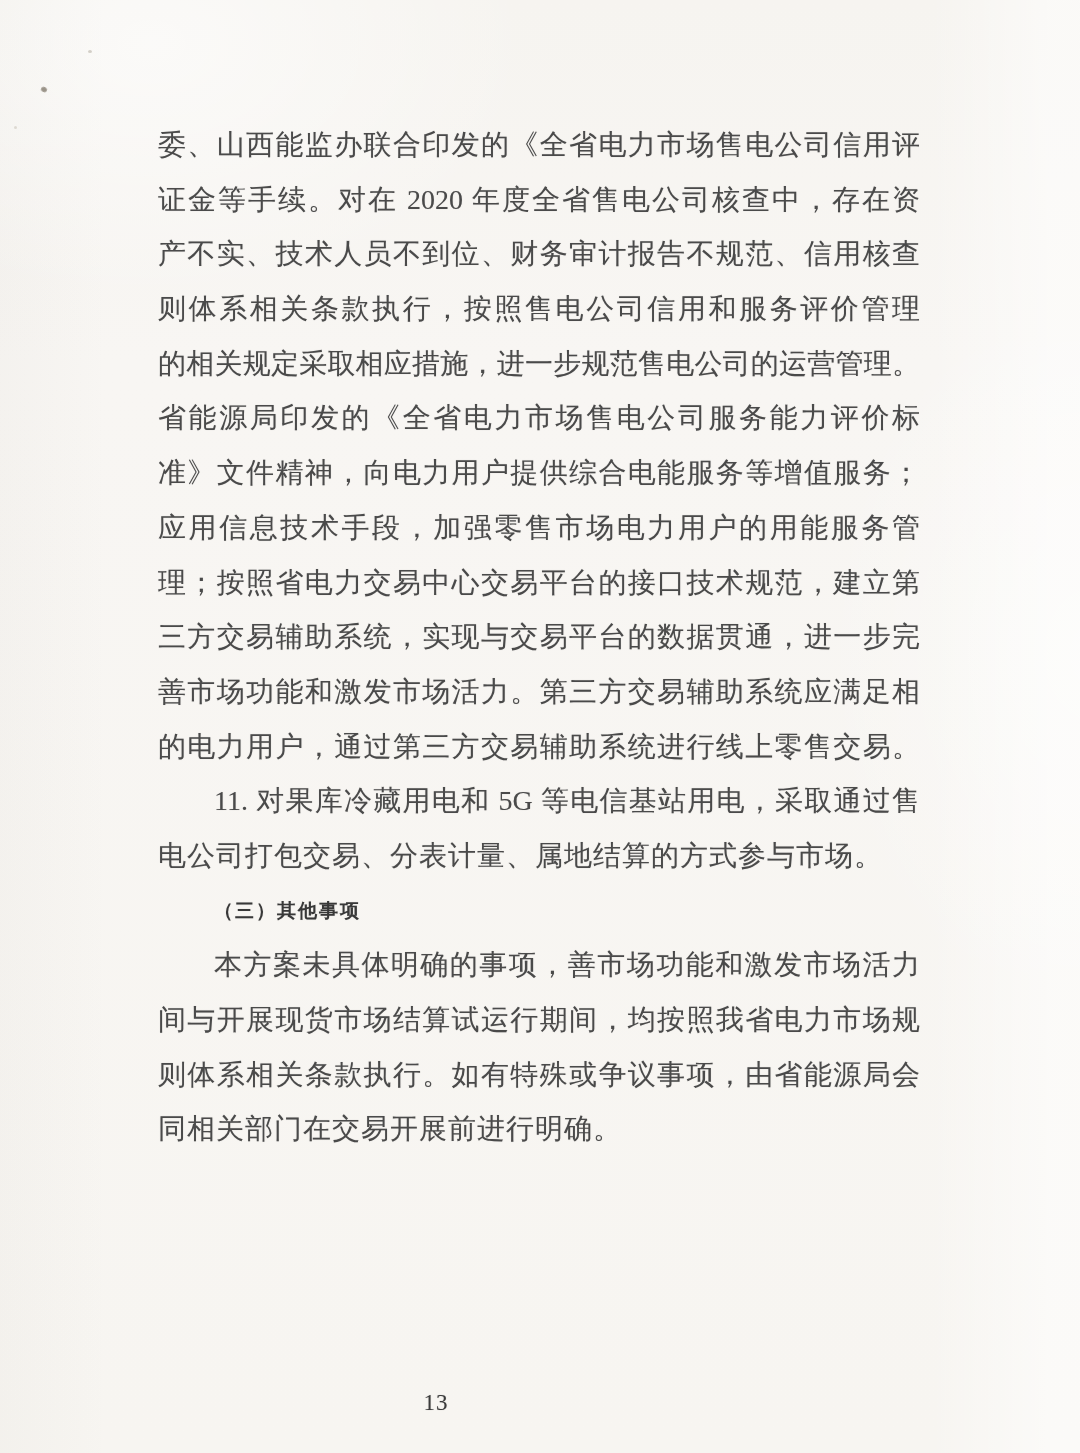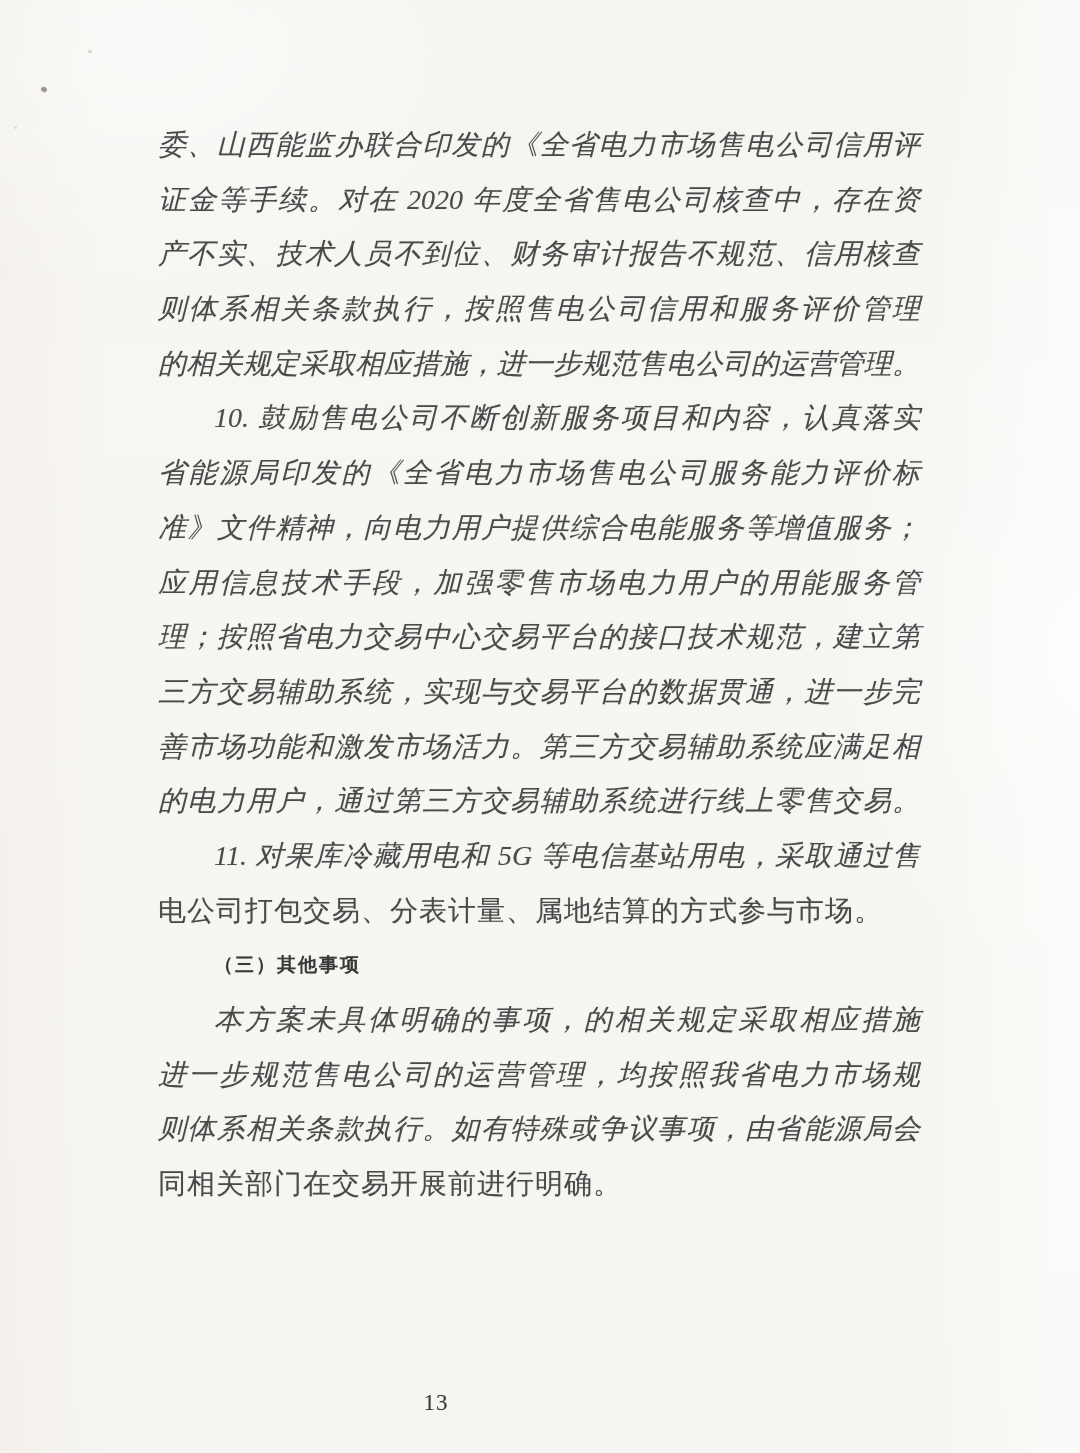--- a/index.html
+++ b/index.html
@@ -34,21 +34,20 @@
     letter-spacing:1px;
     white-space:nowrap;
     text-shadow:0 0 1px rgba(74,74,74,.25);
   }
   .line.justify{
     letter-spacing:0;
     white-space:normal;
     text-align:justify;
     text-align-last:justify;
     text-justify:inter-character;
-    font-style:italic;
   }
   .line.indent{ text-indent:56px; }
   .line.bold{
     font-weight:600;
     font-size:19px;
     color:var(--heading);
     letter-spacing:2px;
   }
   .pagenum{
     position:absolute;
@@ -71,31 +70,30 @@
   <div class="speck s1"></div>
   <div class="speck s2"></div>
   <div class="speck s3"></div>
 
   <div class="textblock">
       <div class="line justify">委、山西能监办联合印发的《全省电力市场售电公司信用评</div>
       <div class="line justify">证金等手续。对在 2020 年度全省售电公司核查中，存在资</div>
       <div class="line justify">产不实、技术人员不到位、财务审计报告不规范、信用核查</div>
       <div class="line justify">则体系相关条款执行，按照售电公司信用和服务评价管理</div>
       <div class="line justify">的相关规定采取相应措施，进一步规范售电公司的运营管理。</div>
-      <div class="line indent justify">10. 鼓励售电公司不断创新服务项目和内容，认真落实</div>
       <div class="line justify">省能源局印发的《全省电力市场售电公司服务能力评价标</div>
       <div class="line justify">准》文件精神，向电力用户提供综合电能服务等增值服务；</div>
       <div class="line justify">应用信息技术手段，加强零售市场电力用户的用能服务管</div>
       <div class="line justify">理；按照省电力交易中心交易平台的接口技术规范，建立第</div>
       <div class="line justify">三方交易辅助系统，实现与交易平台的数据贯通，进一步完</div>
       <div class="line justify">善市场功能和激发市场活力。第三方交易辅助系统应满足相</div>
       <div class="line justify">的电力用户，通过第三方交易辅助系统进行线上零售交易。</div>
       <div class="line indent justify">11. 对果库冷藏用电和 5G 等电信基站用电，采取通过售</div>
       <div class="line">电公司打包交易、分表计量、属地结算的方式参与市场。</div>
       <div class="line indent bold">（三）其他事项</div>
-      <div class="line indent justify">本方案未具体明确的事项，的相关规定采取相应措施</div>
-      <div class="line justify">进一步规范售电公司的运营管理，均按照我省电力市场规</div>
+      <div class="line indent justify">本方案未具体明确的事项，善市场功能和激发市场活力</div>
+      <div class="line justify">间与开展现货市场结算试运行期间，均按照我省电力市场规</div>
       <div class="line justify">则体系相关条款执行。如有特殊或争议事项，由省能源局会</div>
       <div class="line">同相关部门在交易开展前进行明确。</div>
     </div>
 
   <div class="pagenum">13</div>
 </div>
 
 </body></html>

